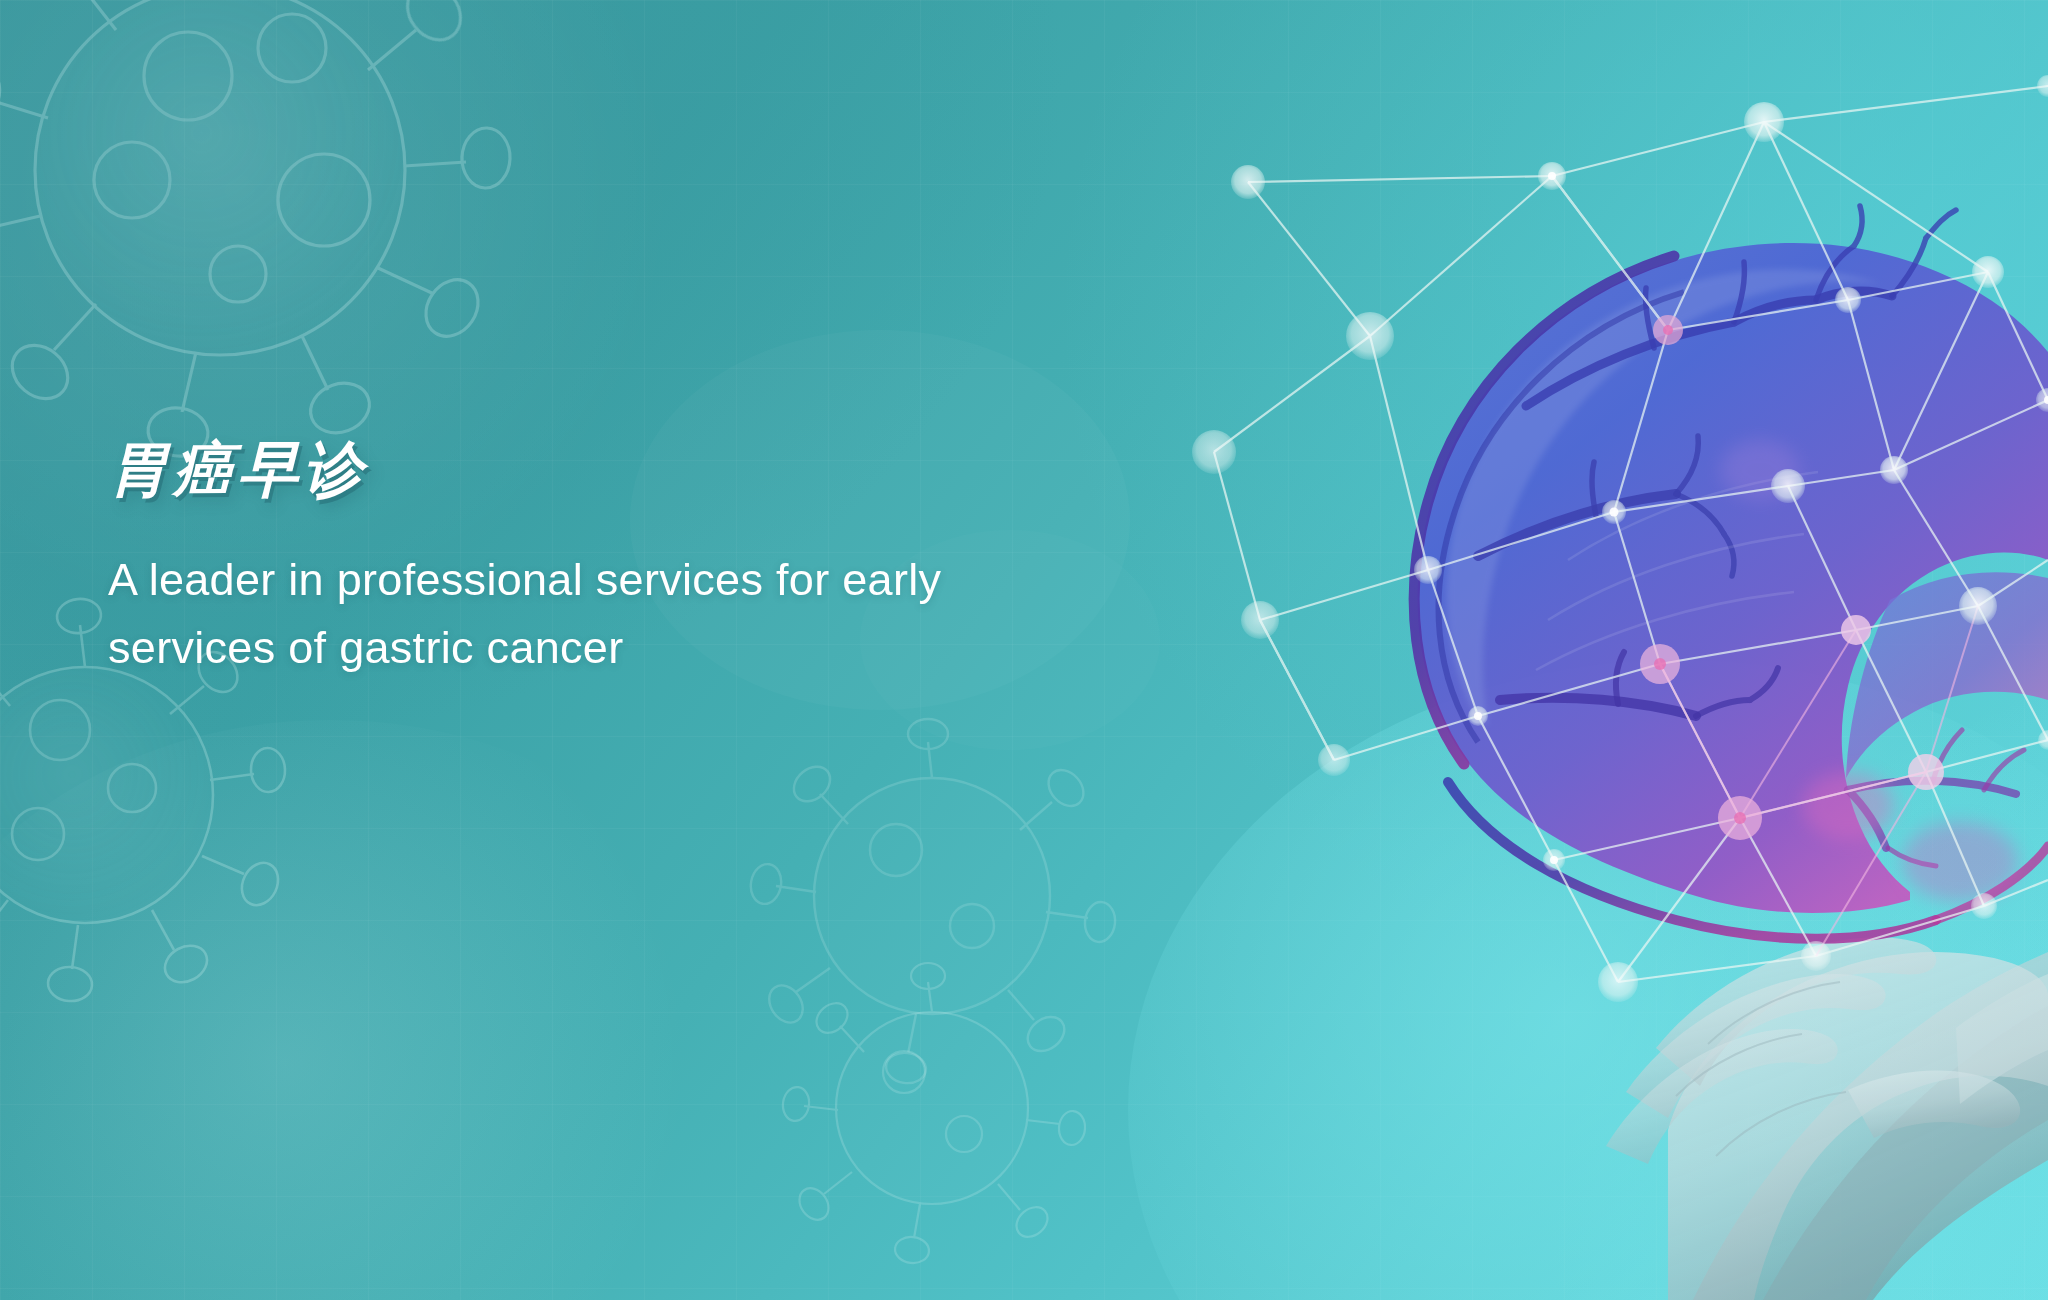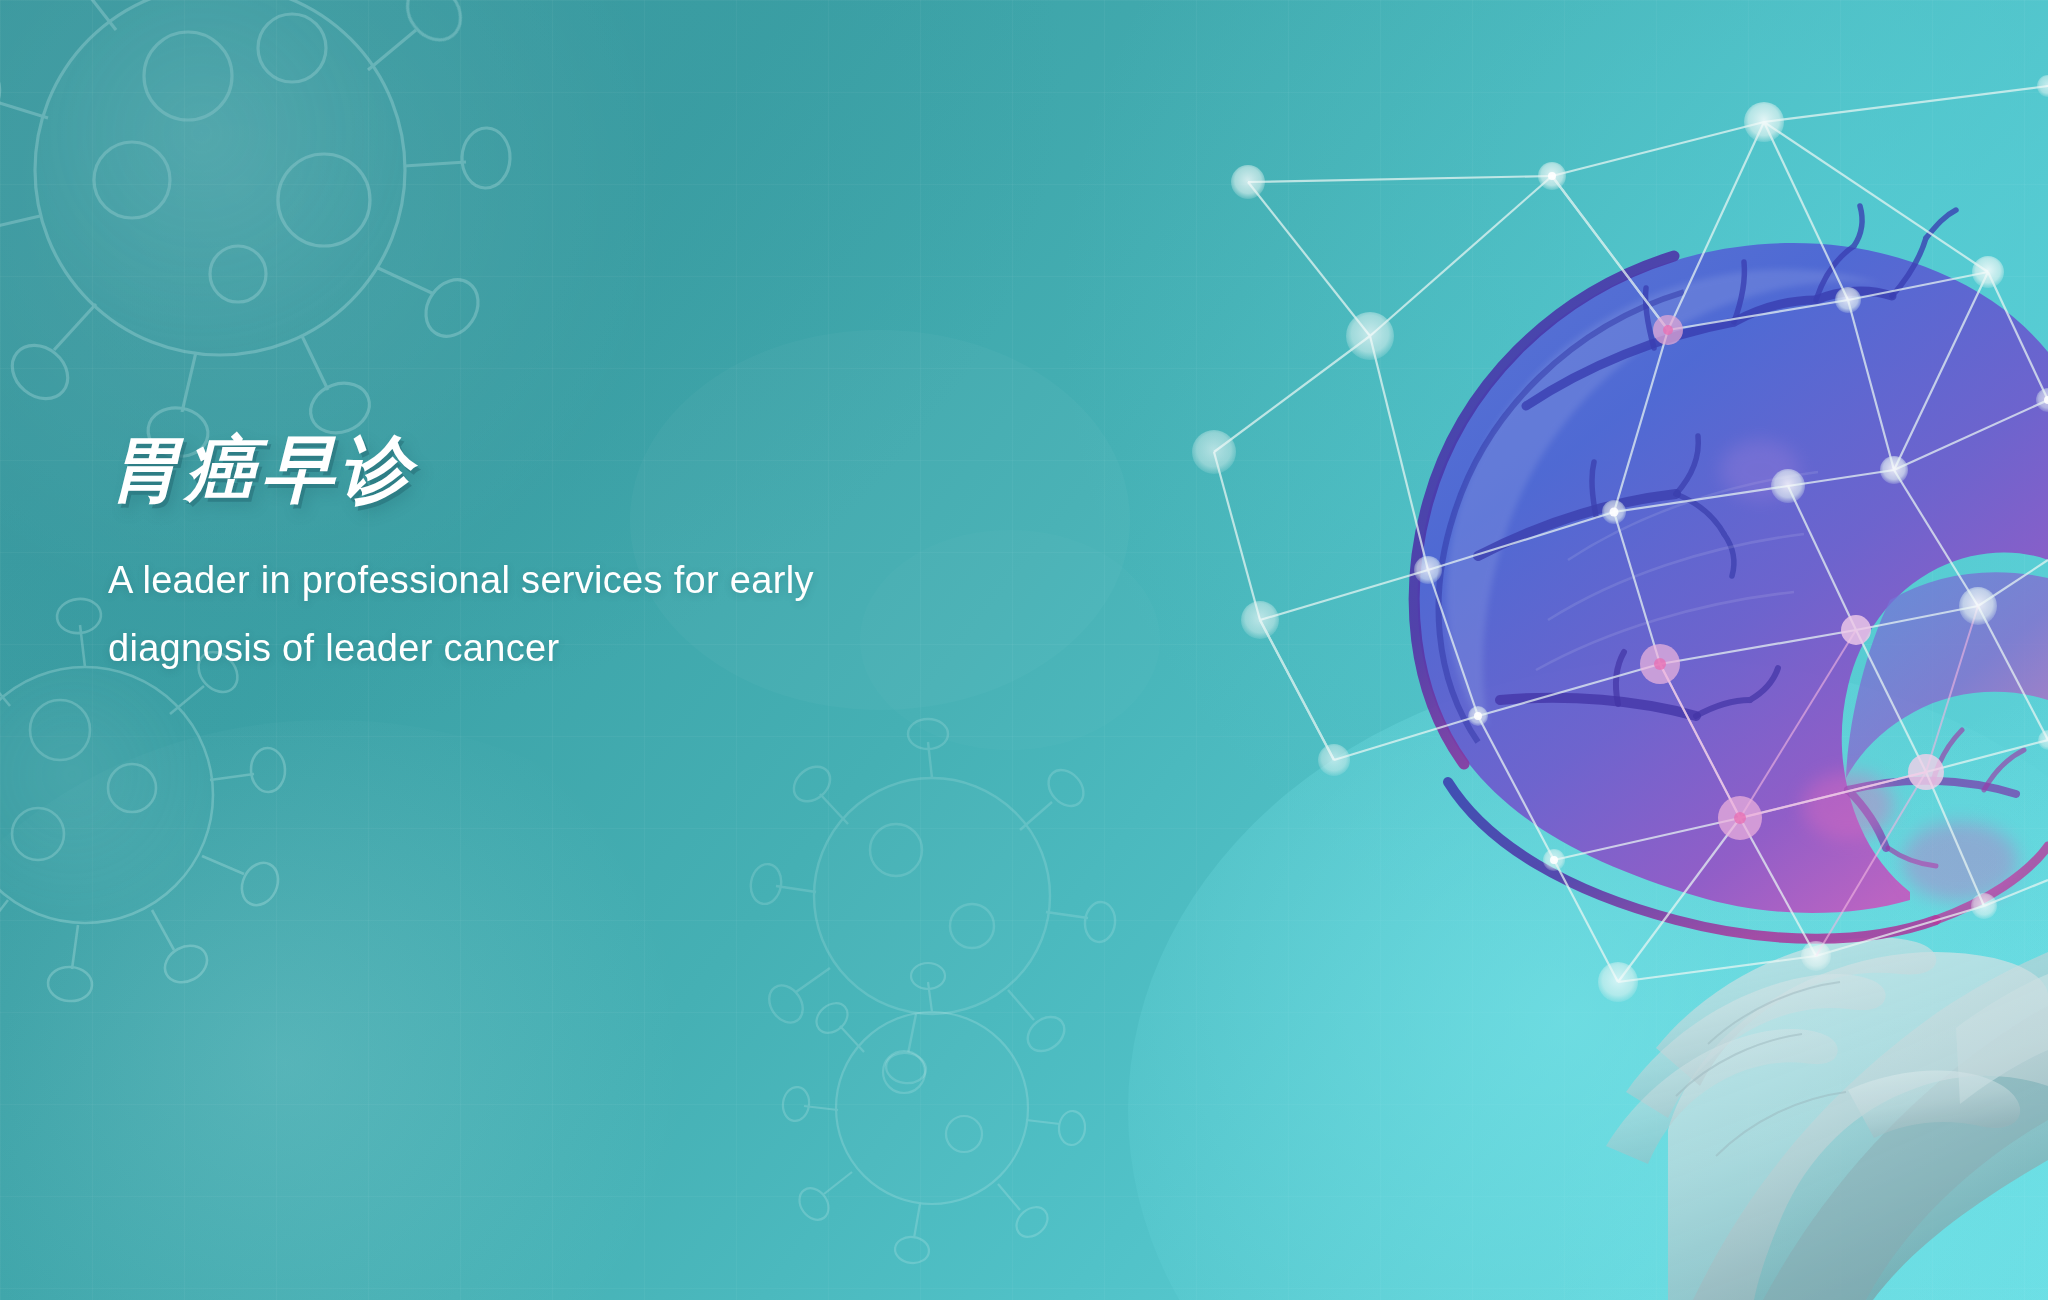--- a/index.html
+++ b/index.html
@@ -79,33 +79,33 @@
   .copy {
     position: absolute;
     left: 108px;
     top: 418px;
     width: 1020px;
   }
   .cn-line {
     font-family: "DejaVu Sans", "Liberation Sans", sans-serif;
     font-weight: 700;
     font-style: italic;
-    font-size: 72px;
+    font-size: 60px;
     line-height: 102px;
     letter-spacing: 5px;
     color: #ffffff;
     white-space: nowrap;
     text-shadow:
       3px 4px 0 rgba(38,110,118,0.55),
       6px 8px 14px rgba(28,92,100,0.28);
   }
   .en-line {
     font-family: "Liberation Sans", "DejaVu Sans", sans-serif;
     font-weight: 400;
-    font-size: 38px;
+    font-size: 45px;
     line-height: 68px;
     letter-spacing: 0.3px;
     color: #ffffff;
     white-space: nowrap;
     text-shadow: 0 2px 7px rgba(26,88,96,0.26);
   }
   .en-block { margin-top: 26px; }
 
   
   .hero {
@@ -520,17 +520,17 @@
         <circle cx="520" cy="330" r="5"></circle>
         <circle cx="512" cy="664" r="6"></circle>
       </g>
     </g>
   </svg>
 
   <div class="copy">
     <div class="cn-line">胃癌早诊</div>
     <div class="en-block">
       <div class="en-line">A leader in professional services for early</div>
-      <div class="en-line">diagnosis of leader cancer</div>
+      <div class="en-line">services of gastric cancer</div>
     </div>
   </div>
 
 </div>
 
 </body></html>

